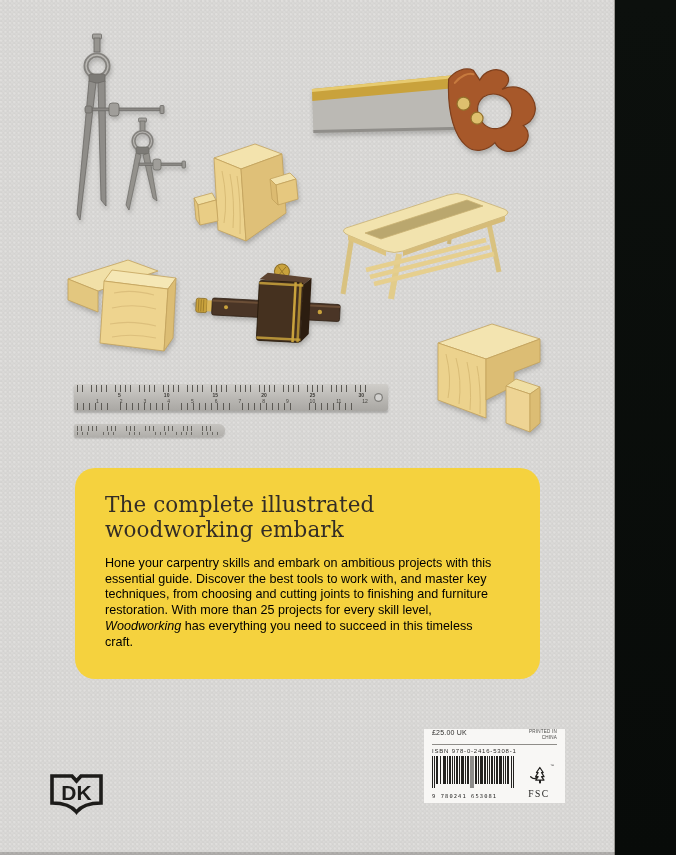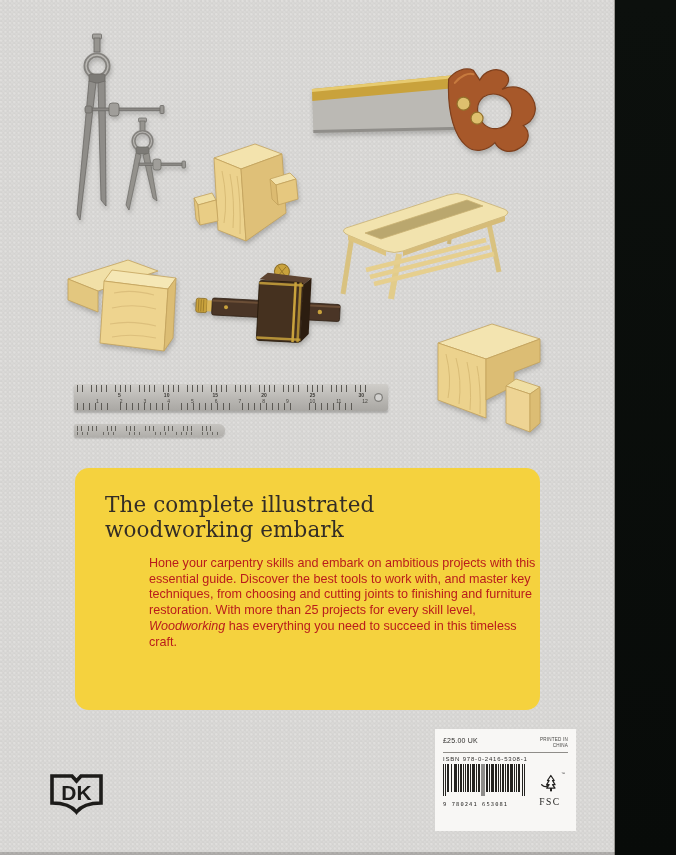--- a/index.html
+++ b/index.html
@@ -13,29 +13,29 @@
     background-size:4.4px 4.4px,4.4px 4.4px;
     background-position:0 0,2.2px 2.2px;
     font-family:"Liberation Sans",sans-serif;
   }
   .spine{position:absolute;top:0;right:0;width:61px;height:855px;background:linear-gradient(180deg,#0c100d,#080b09);border-left:1px solid #9b9995;}
   .bottom-shade{position:absolute;left:0;bottom:0;width:615px;height:3px;background:rgba(60,58,54,.28);}
   .art{position:absolute;}
   .shadowed{filter:drop-shadow(1px 3px 2px rgba(40,38,34,.25));}
 
   
-  .panel{position:absolute;left:75px;top:468px;width:465px;height:242px;background:#f5d23e;border-radius:14px;}
+  .panel{position:absolute;left:75px;top:468px;width:465px;height:211px;background:#f5d23e;border-radius:20px;}
   .panel-inner{padding:24px 30px 0 30px;}
   .panel-title{font-family:"DejaVu Serif",serif;font-size:21.5px;line-height:1.18;color:#332d26;letter-spacing:.1px;}
-  .panel-body{margin-top:13px;width:398px;font-size:12.6px;line-height:1.26;color:#b91c1c;margin-left:44px;}
+  .panel-body{margin-top:13px;width:398px;font-size:12.6px;line-height:1.26;color:#000000;}
   .panel-body em{font-style:italic;}
 
   
   .dk-logo{position:absolute;left:47px;top:771px;}
-  .isbn-box{position:absolute;left:435px;top:729px;width:141px;height:102px;background:#f8f7f5;box-sizing:border-box;padding:8px 8px 4px 8px;}
+  .isbn-box{position:absolute;left:424px;top:729px;width:141px;height:74px;background:#f8f7f5;box-sizing:border-box;padding:0 8px 4px 8px;}
   .row1{display:flex;justify-content:space-between;align-items:flex-start;}
   .price{font-size:7px;color:#2f2e2c;letter-spacing:.2px;}
   .printed{font-size:4.6px;line-height:1.25;color:#4a4947;text-align:right;letter-spacing:.2px;}
   .isbn-line{margin-top:4px;padding-top:3px;border-top:.6px solid #8f8d89;font-size:6px;color:#2f2e2c;letter-spacing:.8px;}
   .code-row{display:flex;justify-content:space-between;align-items:flex-end;margin-top:2px;}
   .barcode-wrap{width:84px;}
   .barcode-digits{font-family:"DejaVu Sans Mono",monospace;font-size:5.4px;color:#232220;letter-spacing:1.1px;margin-top:.5px;white-space:nowrap;}
   .fsc{width:36px;text-align:center;color:#232220;position:relative;}
   .fsc-label{font-family:"Liberation Serif",serif;font-size:9.5px;letter-spacing:1.5px;}
   .fsc-tm{position:absolute;top:-2px;right:3px;font-size:4px;color:#444;}

